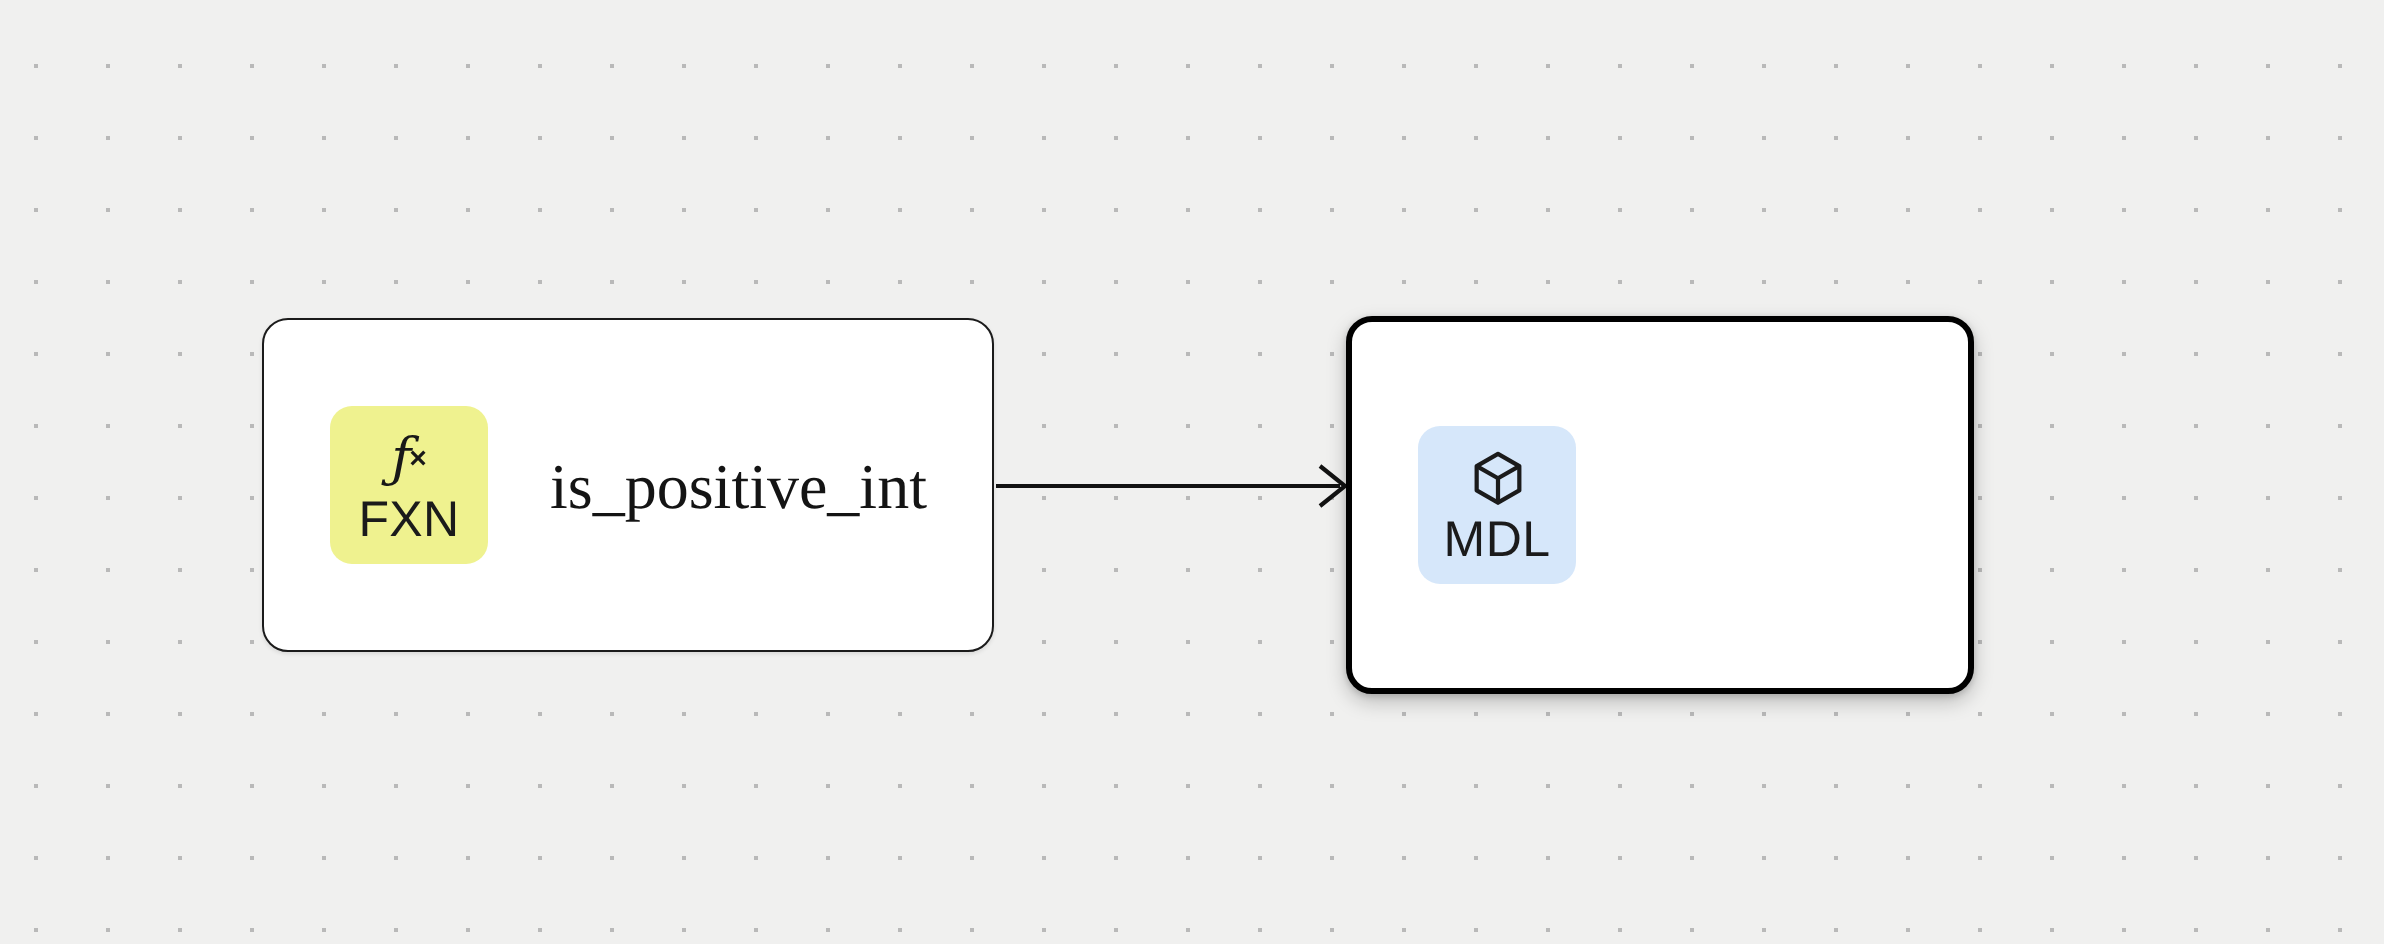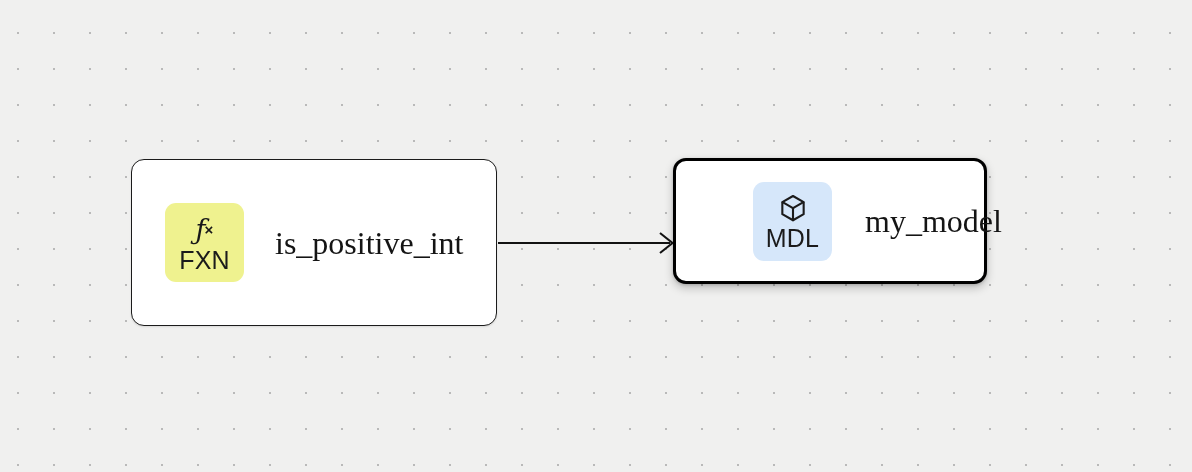--- a/index.html
+++ b/index.html
@@ -47,24 +47,23 @@
     width: 366px;
     height: 167px;
     border: 1.7px solid #1b1b1b;
     box-shadow: 0 1px 2px rgba(0,0,0,0.10);
   }
 
   .node-mdl {
     left: 673px;
     top: 158px;
     width: 314px;
-    height: 126px;
+    height: 189px;
     border: 3.2px solid #000000;
     box-shadow: 0 4px 10px rgba(0,0,0,0.22), 0 1px 3px rgba(0,0,0,0.16);
-    padding-left: 44px;
   }
 
   .badge {
     flex: 0 0 auto;
     width: 79px;
     height: 79px;
     border-radius: 11px;
     display: flex;
     flex-direction: column;
     align-items: center;
@@ -144,16 +143,15 @@
     <div class="badge" style="background:#d6e7fa;">
       <div class="badge-glyph">
         <svg width="30" height="31" viewBox="0 0 24 25" fill="none" stroke="#1b1b1b" stroke-width="1.7" stroke-linecap="round" stroke-linejoin="round">
           <path d="M12 2.4 L20.6 7.3 L20.6 17.1 L12 22.0 L3.4 17.1 L3.4 7.3 Z"></path>
           <path d="M3.6 7.4 L12 12.2 L20.4 7.4"></path>
           <path d="M12 12.2 L12 21.9"></path>
         </svg>
       </div>
       <div class="badge-label">MDL</div>
     </div>
-    <div class="node-title">my_model</div>
   </div>
 
 </div>
 
 </body></html>

